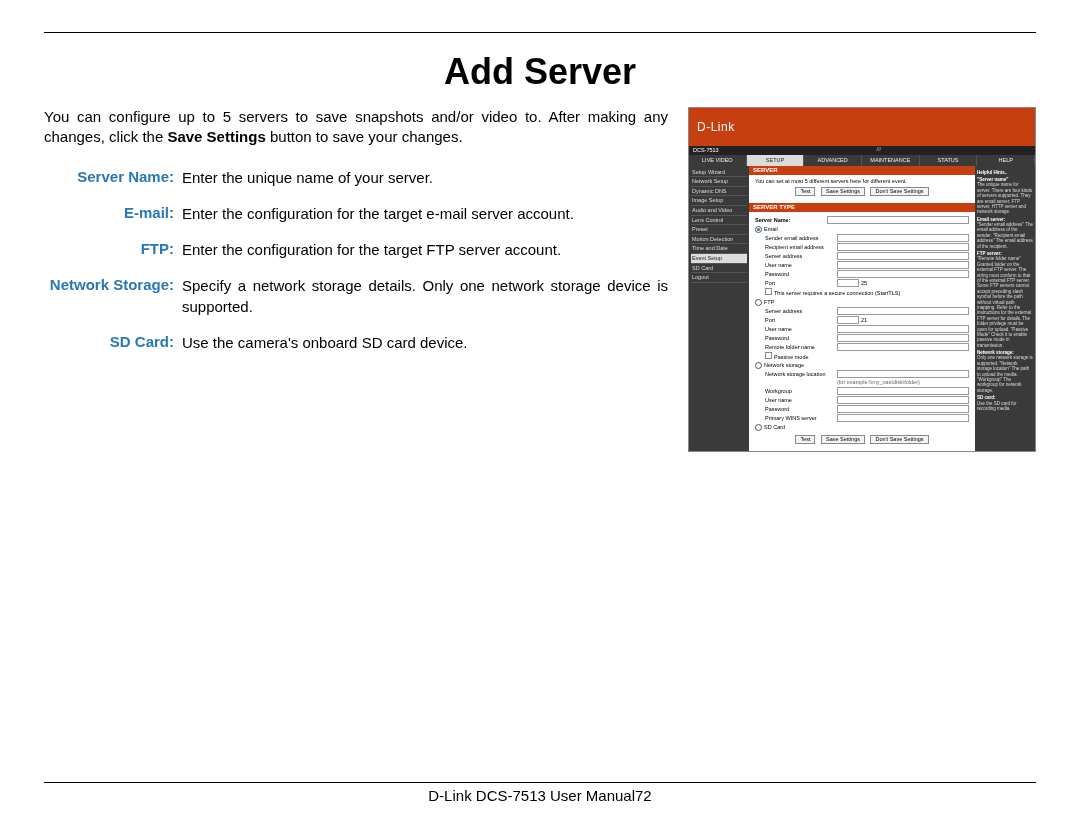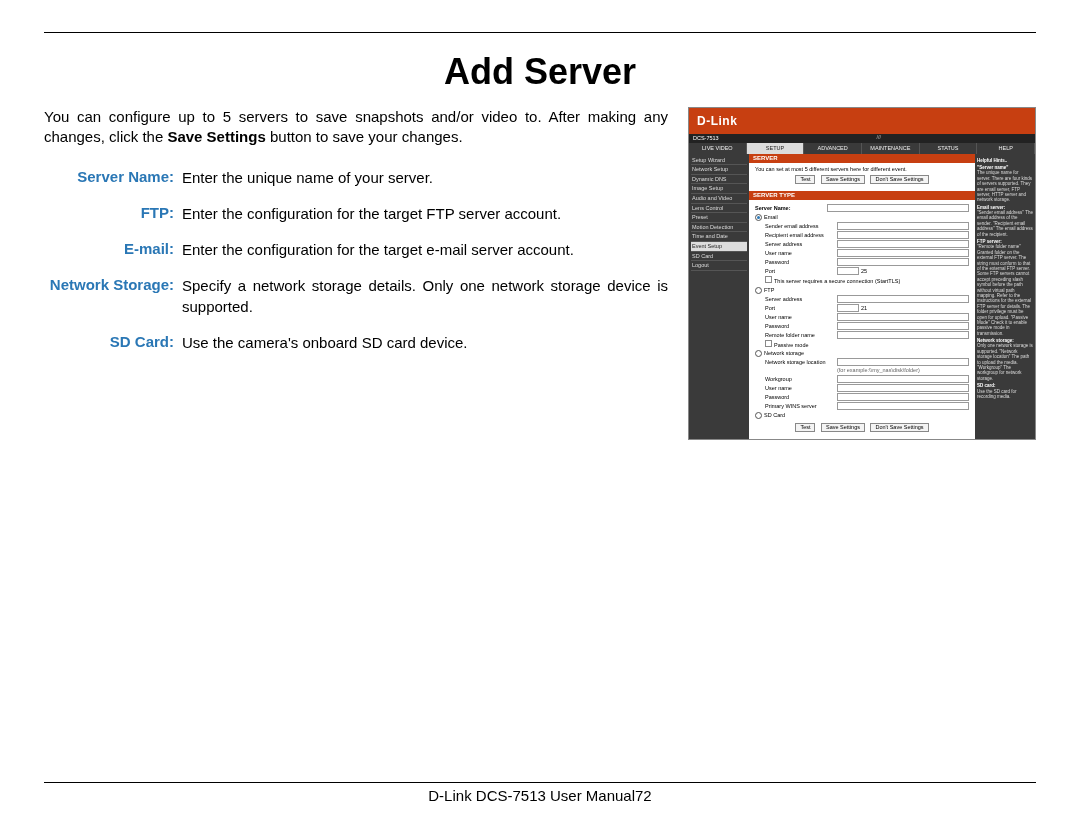--- a/index.html
+++ b/index.html
@@ -76,22 +76,22 @@
     border: 1px solid #888;
     background: #fff;
     font-size: 6px;
     line-height: 1.2;
     font-family: Arial, sans-serif;
     color: #000;
   }
   .shot-top {
     background: #c73f11;
     color: #fff;
-    padding: 6px 8px;
-    font-weight: bold;
+    padding: 12px 8px;
+    font-weight: normal;
     font-size: 12px;
     letter-spacing: 0.5px;
     display:flex;
     align-items:center;
   }
   .shot-model {
     background:#222;
     color:#fff;
     padding:1px 4px;
   }
@@ -223,26 +223,26 @@
       <p class="intro">
         <span>You can configure up to 5 servers to save snapshots and/or video to. After making any changes, click the </span><b>Save Settings</b><span> button to save your changes.</span>
       </p>
 
       <div class="defs">
         <div class="def-row">
           <div class="def-label">Server Name:</div>
           <div class="def-text">Enter the unique name of your server.</div>
         </div>
         <div class="def-row">
+          <div class="def-label">E-mail:</div>
+          <div class="def-text">Enter the configuration for the target e-mail server account.</div>
+        </div>
+        <div class="def-row">
           <div class="def-label">FTP:</div>
           <div class="def-text">Enter the configuration for the target FTP server account.</div>
-        </div>
-        <div class="def-row">
-          <div class="def-label">E-mail:</div>
-          <div class="def-text">Enter the configuration for the target e-mail server account.</div>
         </div>
         <div class="def-row">
           <div class="def-label">Network Storage:</div>
           <div class="def-text">Specify a network storage details. Only one network storage device is supported.</div>
         </div>
         <div class="def-row">
           <div class="def-label">SD Card:</div>
           <div class="def-text">Use the camera's onboard SD card device.</div>
         </div>
       </div>

